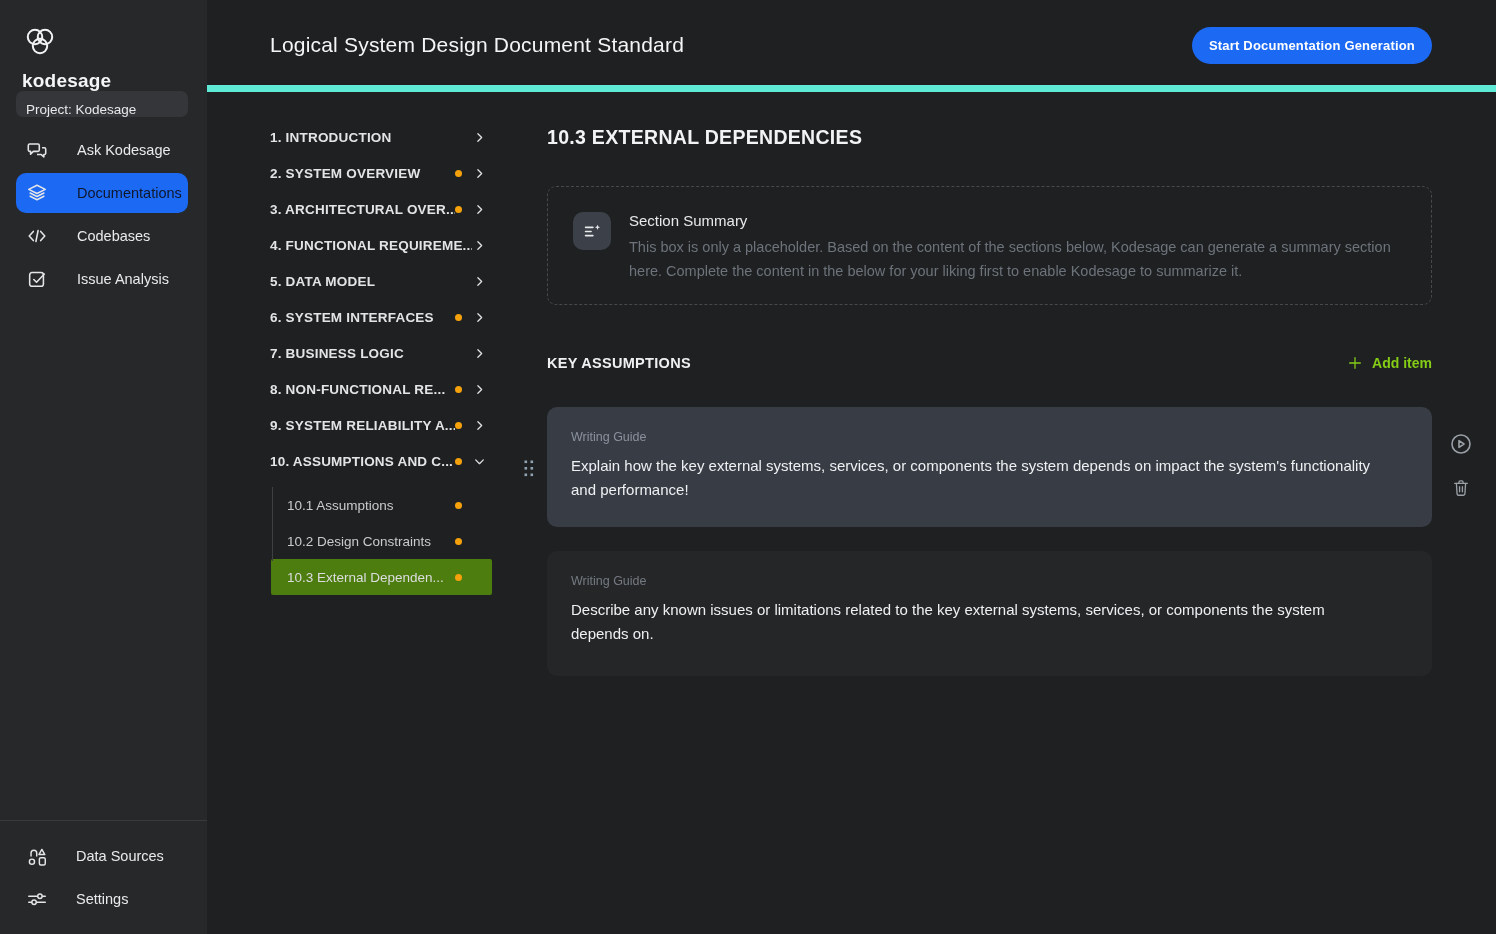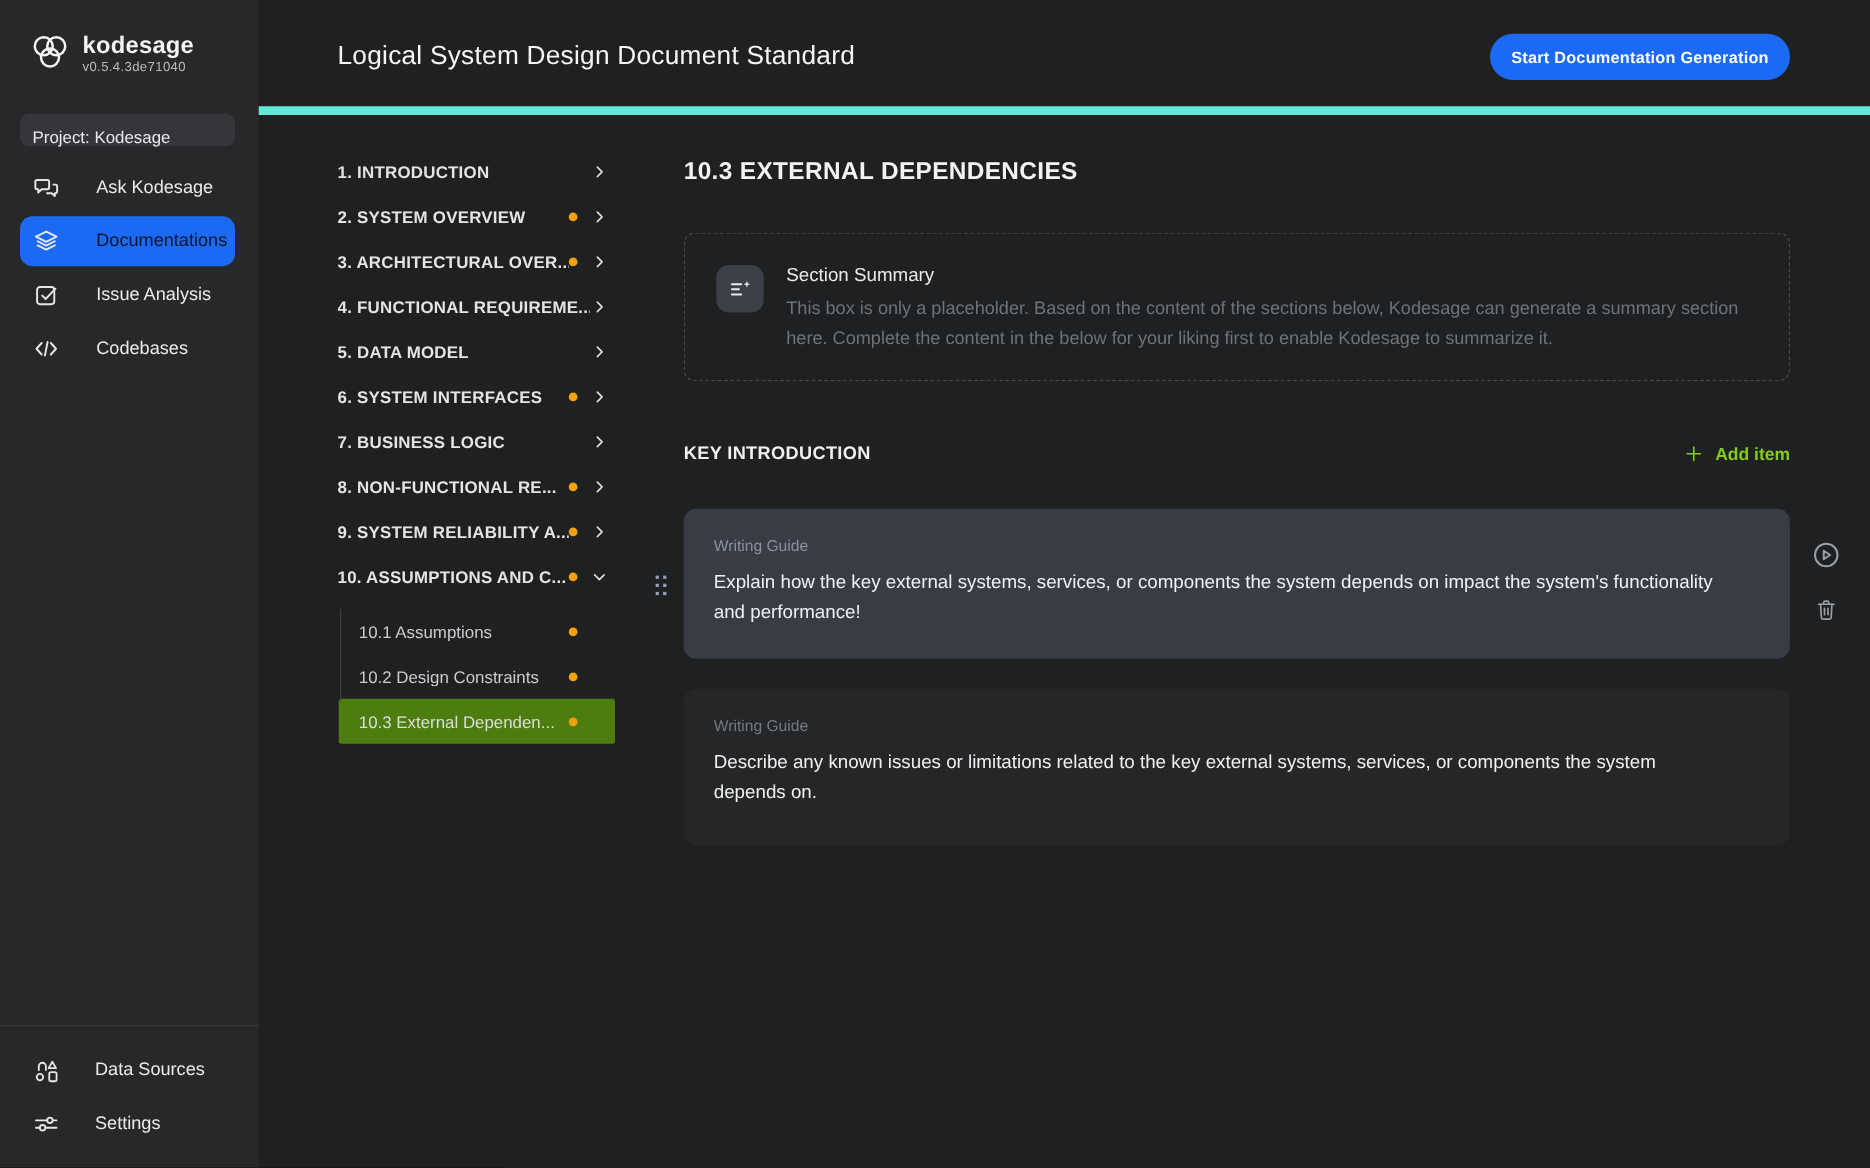--- a/index.html
+++ b/index.html
@@ -5,21 +5,21 @@
   * { margin:0; padding:0; box-sizing:border-box; }
   html,body { background:#141415; }
   .page {
     position:relative; width:1496px; height:934px; overflow:hidden;
     background:#1f2022; font-family:"Liberation Sans", sans-serif;
     -webkit-font-smoothing:antialiased;
   }
 
   
   .sidebar { position:absolute; left:0; top:0; width:207px; height:100%; background:#27282a; }
-  .brand { position:absolute; left:22px; top:24px; display:flex; align-items:flex-start; gap:8px; }
+  .brand { position:absolute; left:22px; top:24px; display:flex; align-items:flex-start; gap:8px;flex-direction:column; }
   .brand-logo { width:36px; height:36px; color:#f2f3f4; }
   .brand-name { font-size:19px; font-weight:700; color:#f4f5f6; letter-spacing:0.2px; line-height:22px; margin-top:2px; }
   .brand-version { font-size:10.5px; color:#b9bbbe; letter-spacing:0.3px; }
   .project-pill {
     position:absolute; left:16px; right:19px; top:91px; height:26px; background:#343639;
     border-radius:7px; display:flex; align-items:flex-end; padding:0 10px;
     font-size:13.5px; color:#e8e9ea;
   }
   .nav { position:absolute; left:0; right:0; top:130px; }
   .nav-item {
@@ -128,35 +128,35 @@
             <path d="M12 3.5 21 8l-9 4.5L3 8l9-4.5Z"></path>
             <path d="M4.5 12 12 15.8 19.5 12"></path>
             <path d="M4.5 15.5 12 19.3l7.5-3.8"></path>
           </svg>
         </span>
         <span class="nav-label">Documentations</span>
       </div>
       <div class="nav-item">
         <span class="nav-ico">
           <svg width="22" height="22" viewBox="0 0 24 24" fill="none" stroke="currentColor" stroke-width="1.7" stroke-linecap="round" stroke-linejoin="round">
-            <rect x="4" y="5" width="15" height="15" rx="2.5"></rect>
-            <polyline points="8.5 12.5 11.5 15.5 20 6.5"></polyline>
-          </svg>
-        </span>
-        <span class="nav-label">Issue Analysis</span>
-      </div>
-      <div class="nav-item">
-        <span class="nav-ico">
-          <svg width="22" height="22" viewBox="0 0 24 24" fill="none" stroke="currentColor" stroke-width="1.7" stroke-linecap="round" stroke-linejoin="round">
             <polyline points="8 7 3.5 12 8 17"></polyline>
             <polyline points="16 7 20.5 12 16 17"></polyline>
             <line x1="13.2" y1="6" x2="10.8" y2="18"></line>
           </svg>
         </span>
         <span class="nav-label">Codebases</span>
+      </div>
+      <div class="nav-item">
+        <span class="nav-ico">
+          <svg width="22" height="22" viewBox="0 0 24 24" fill="none" stroke="currentColor" stroke-width="1.7" stroke-linecap="round" stroke-linejoin="round">
+            <rect x="4" y="5" width="15" height="15" rx="2.5"></rect>
+            <polyline points="8.5 12.5 11.5 15.5 20 6.5"></polyline>
+          </svg>
+        </span>
+        <span class="nav-label">Issue Analysis</span>
       </div>
     </nav>
 
     <div class="sidebar-footer">
       <div class="nav-item">
         <span class="nav-ico">
           <svg width="22" height="22" viewBox="0 0 24 24" fill="none" stroke="currentColor" stroke-width="1.6" stroke-linecap="round" stroke-linejoin="round">
             <path d="M5.5 12 V8.8 a3.1 3.1 0 0 1 6.2 0 V12"></path>
             <path d="M17.3 4.8 l3.2 5.6 h-6.4 Z"></path>
             <circle cx="6.5" cy="18.2" r="2.8"></circle>
@@ -301,21 +301,21 @@
         <path d="M18 5.2 l0.8 2 2 0.8 -2 0.8 -0.8 2 -0.8 -2 -2 -0.8 2 -0.8 Z" fill="currentColor" stroke="none"></path>
       </svg>
     </span>
     <div>
       <div class="summary-title">Section Summary</div>
       <div class="summary-body">This box is only a placeholder. Based on the content of the sections below, Kodesage can generate a summary section here. Complete the content in the below for your liking first to enable Kodesage to summarize it.</div>
     </div>
   </section>
 
   <div class="list-header-row">
-    <span class="list-header">KEY INTRODUCTION</span>
+    <span class="list-header">KEY ASSUMPTIONS</span>
     <span class="add-item">
       <span class="plus-ico">
         <svg width="16" height="16" viewBox="0 0 24 24" fill="none" stroke="currentColor" stroke-width="1.9" stroke-linecap="round">
           <line x1="12" y1="4" x2="12" y2="20"></line>
             <line x1="4" y1="12" x2="20" y2="12"></line>
         </svg>
       </span>
       <span>Add item</span>
     </span>
   </div>

